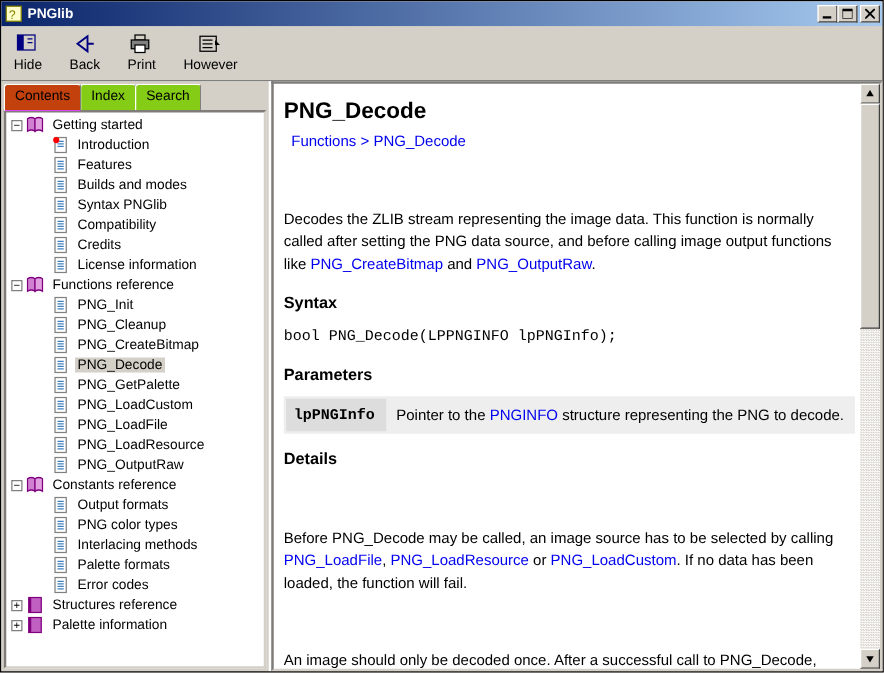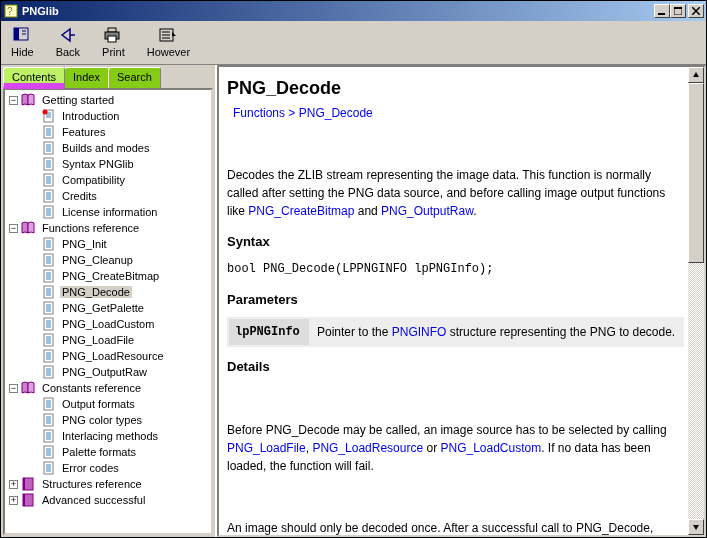--- a/index.html
+++ b/index.html
@@ -61,21 +61,21 @@
   padding: 3px 8px;
   border: 1px solid #808080;
   border-bottom: none;
   background: #84cc16;
   border-top-left-radius: 3px; border-top-right-radius: 3px;
   font-size: 11px;
   margin-right: -1px;
   cursor: pointer;
   border-top-color:#fff; border-left-color:#fff;
 }
-.tab.active { background: #bef264; z-index: 2; position: relative; border-bottom: 6px solid #d946ef; margin-bottom:-1px;}
+.tab.active { background: #c2410c; z-index: 2; position: relative; border-bottom: 1px solid #d946ef; margin-bottom:-1px;}
 .tree {
   flex: 1;
   background: #fff;
   border: 2px inset #d4d0c8;
   overflow: auto;
   padding: 2px;
 }
 .node { display: flex; align-items: center; height: 16px; white-space: nowrap; }
 .exp {
   width: 9px; height: 9px;
@@ -534,21 +534,21 @@
           <span class="nlabel">Structures reference</span>
         </div>
         <div class="node l0">
           <span class="exp">+</span>
           <span class="bicon">
             <svg width="16" height="14">
               <rect x="2" y="1" width="10" height="12" fill="#c060c0" stroke="#800080"></rect>
               <rect x="2" y="1" width="2" height="12" fill="#800080"></rect>
             </svg>
           </span>
-          <span class="nlabel">Advanced successful</span>
+          <span class="nlabel">Palette information</span>
         </div>
       </div>
   </div>
 
   <div class="content">
     <div class="doc">
       <h1>PNG_Decode</h1>
       <div class="breadcrumb">
         <a href="#">Functions</a><span> &gt; </span><a href="#">PNG_Decode</a>
       </div>

